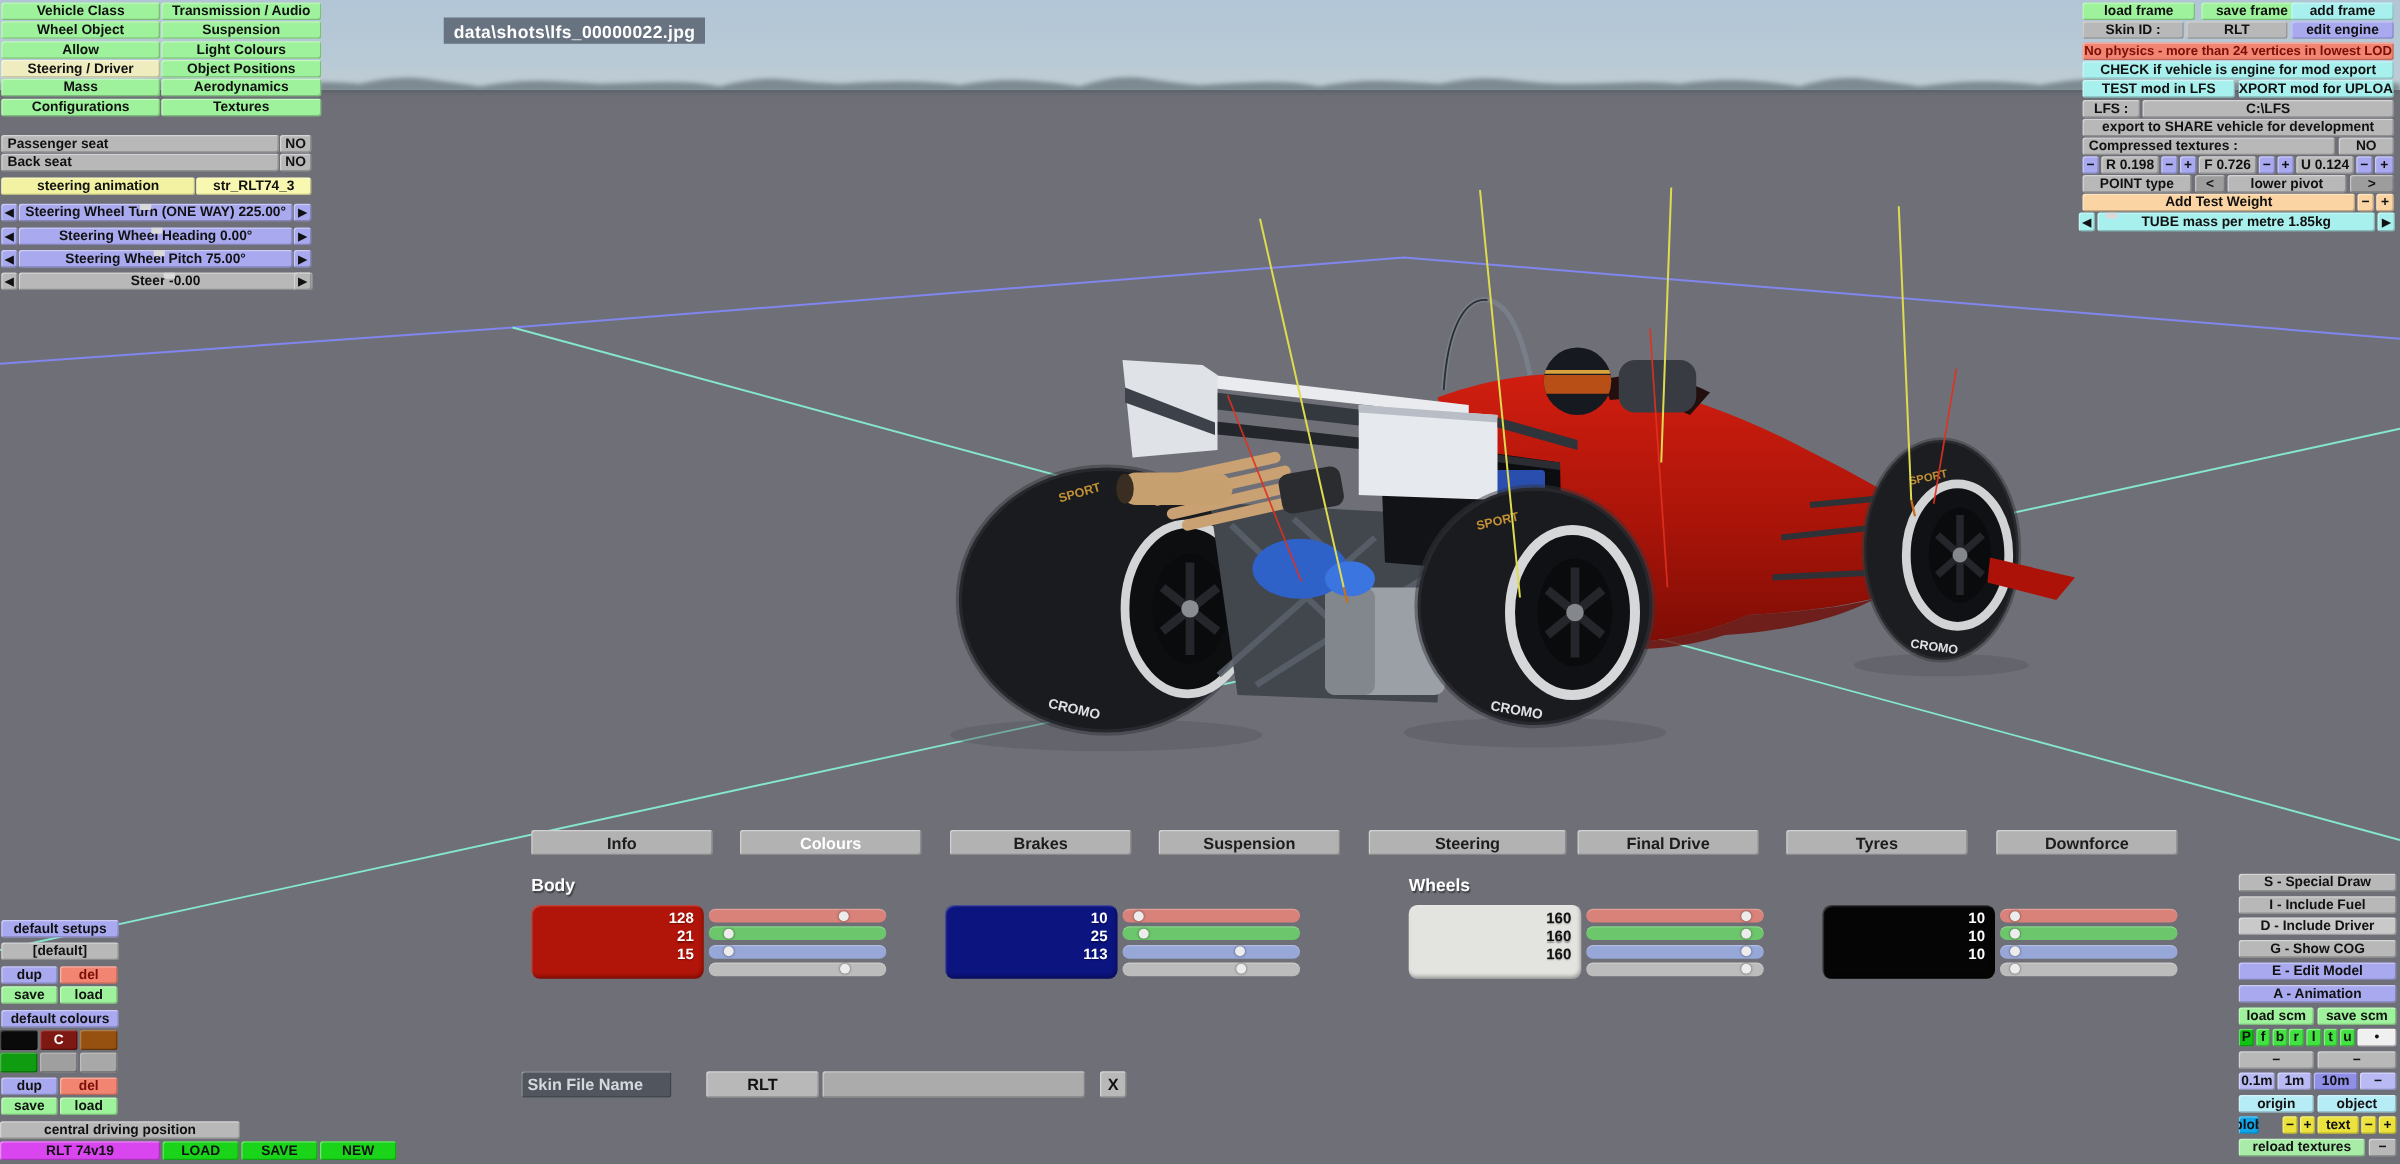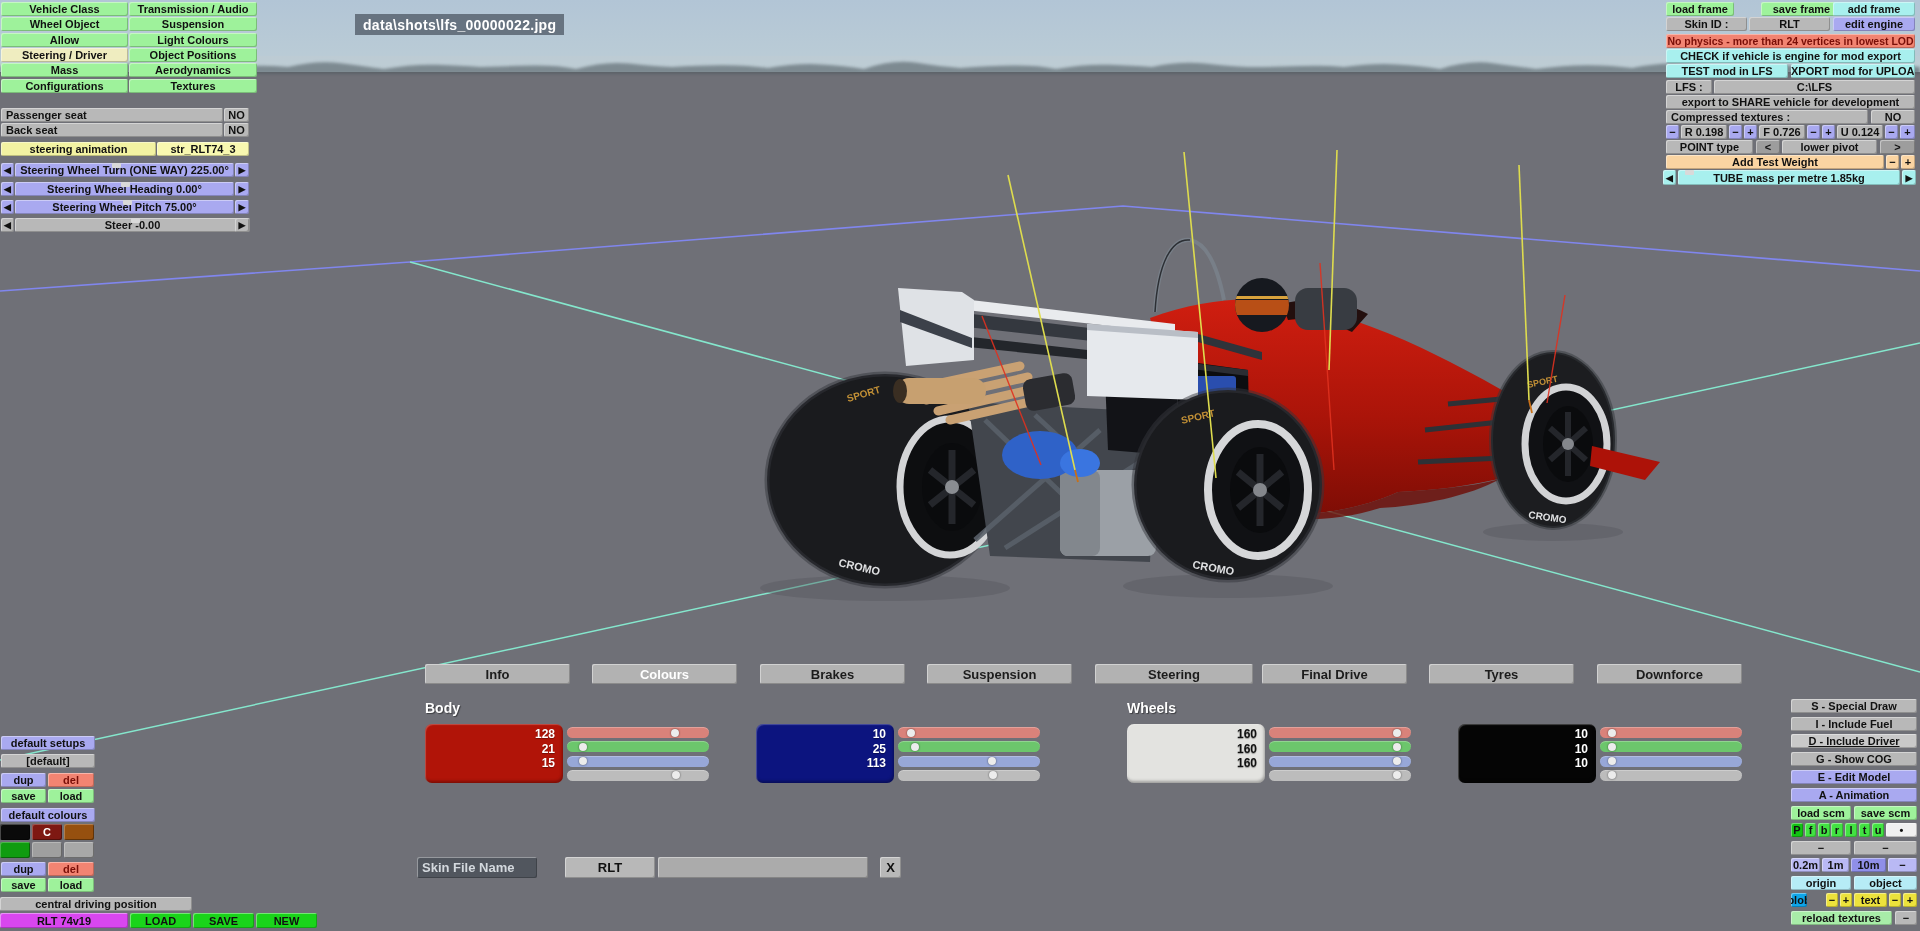--- a/index.html
+++ b/index.html
@@ -264,21 +264,21 @@
       <div class="btn sm pur" style="left: 235px; top: 200px; width: 14px;">▶</div>
       <div class="btn sm gray" style="left: 1px; top: 218px; width: 13px;">◀</div>
       <div class="btn gray" style="left: 15px; top: 218px; width: 235px;">
         <div class="marker" style="left: calc(51% - 4px);"></div>
         <span>Steer -0.00</span>
       </div>
       <div class="btn sm gray" style="left: 235px; top: 218px; width: 14px;">▶</div>
     </div>
 
   <div id="top-right" style="position:absolute;left:1663px;top:2px;width:253px;height:185px;">
-    <div class="btn g" style="left:3px;top:0;width:68px;">load frame</div>
+    <div class="btn g" style="left:3px;top:0;width:90px;">load frame</div>
     <div class="btn g" style="left:86px;top:0;width:81px;margin-left:12px;">save frame</div>
     <div class="btn cy" style="left:170px;top:0;width:82px;">add frame</div>
 
     <div class="btn gray" style="left:3px;top:15px;width:81px;">Skin ID :</div>
     <div class="btn gray" style="left:86px;top:15px;width:81px;">RLT</div>
     <div class="btn pur" style="left:170px;top:15px;width:82px;">edit engine</div>
 
     <div class="btn warn" style="left:3px;top:32px;width:249px;">No physics - more than 24 vertices in lowest LOD</div>
     <div class="btn cy" style="left:3px;top:47px;width:249px;">CHECK if vehicle is engine for mod export</div>
     <div class="btn cy" style="left:3px;top:62px;width:122px;">TEST mod in LFS</div>
@@ -430,41 +430,41 @@
     <div class="btn vname" style="left:0;top:177px;width:128px;height:15px;">RLT 74v19</div>
     <div class="btn bgreen" style="left:130px;top:177px;width:61px;height:15px;">LOAD</div>
     <div class="btn bgreen" style="left:193px;top:177px;width:61px;height:15px;">SAVE</div>
     <div class="btn bgreen" style="left:256px;top:177px;width:61px;height:15px;">NEW</div>
   </div>
 
   <div id="bottom-right" style="position:absolute;left:1789px;top:697px;width:129px;height:234px;">
     <div id="br-toggles">
         <div class="btn gray" style="left: 2px; top: 2px; width: 126px;">S - Special Draw</div>
         <div class="btn gray" style="left: 2px; top: 19.7px; width: 126px;">I - Include Fuel</div>
-        <div class="btn gray" style="background: rgb(201, 201, 201); left: 2px; top: 37.4px; width: 126px; text-decoration: underline;">D - Include Driver</div>
+        <div class="btn gray" style="background: rgb(201, 201, 201); left: 2px; top: 37.4px; width: 126px;">D - Include Driver</div>
         <div class="btn gray" style="left: 2px; top: 55.1px; width: 126px;">G - Show COG</div>
       </div>
     <div class="btn pur" style="left:2px;top:73px;width:126px;">E - Edit Model</div>
     <div class="btn pur" style="left:2px;top:91px;width:126px;">A - Animation</div>
     <div class="btn g" style="left:2px;top:109px;width:60px;">load scm</div>
     <div class="btn g" style="left:65px;top:109px;width:63px;">save scm</div>
     <div id="model-keys">
         <div class="btn" style="left: 2px; top: 126px; width: 12px; background: rgb(18, 194, 18);">P</div>
         <div class="btn" style="left: 16px; top: 126px; width: 11px; background: rgb(66, 226, 66);">f</div>
         <div class="btn" style="left: 29px; top: 126px; width: 12px; background: rgb(66, 226, 66);">b</div>
         <div class="btn" style="left: 42px; top: 126px; width: 12px; background: rgb(66, 226, 66);">r</div>
         <div class="btn" style="left: 56px; top: 126px; width: 12px; background: rgb(66, 226, 66);">l</div>
         <div class="btn" style="left: 70px; top: 126px; width: 11px; background: rgb(66, 226, 66);">t</div>
         <div class="btn" style="left: 83px; top: 126px; width: 12px; background: rgb(66, 226, 66);">u</div>
         <div class="btn" style="left: 97px; top: 126px; width: 31px; background: rgb(240, 240, 240);">•</div>
       </div>
     <div class="btn gray" style="left:2px;top:144px;width:60px;">−</div>
     <div class="btn gray" style="left:65px;top:144px;width:63px;">−</div>
     <div id="grid-sizes">
-        <div class="btn" style="left: 2px; top: 161px; width: 29px; background: rgb(185, 185, 244);">0.2m</div>
+        <div class="btn" style="left: 2px; top: 161px; width: 29px; background: rgb(185, 185, 244);">0.1m</div>
         <div class="btn" style="left: 33px; top: 161px; width: 27px; background: rgb(185, 185, 244);">1m</div>
         <div class="btn" style="left: 62px; top: 161px; width: 35px; background: rgb(143, 143, 232);">10m</div>
       </div>
     <div class="btn" style="left:99px;top:161px;width:29px;background:#b9b9f4;">−</div>
     <div class="btn" style="left:2px;top:179px;width:60px;background:#b6ecf6;">origin</div>
     <div class="btn" style="left:65px;top:179px;width:63px;background:#b6ecf6;">object</div>
     <div class="btn" style="left:2px;top:196px;width:16px;background:#0ea5e9;text-align:center;">blob</div>
     <div class="btn" style="left:37px;top:196px;width:12px;background:#ece23c;">−</div>
     <div class="btn" style="left:51px;top:196px;width:12px;background:#ece23c;">+</div>
     <div class="btn" style="left:65px;top:196px;width:33px;background:#ece23c;">text</div>

